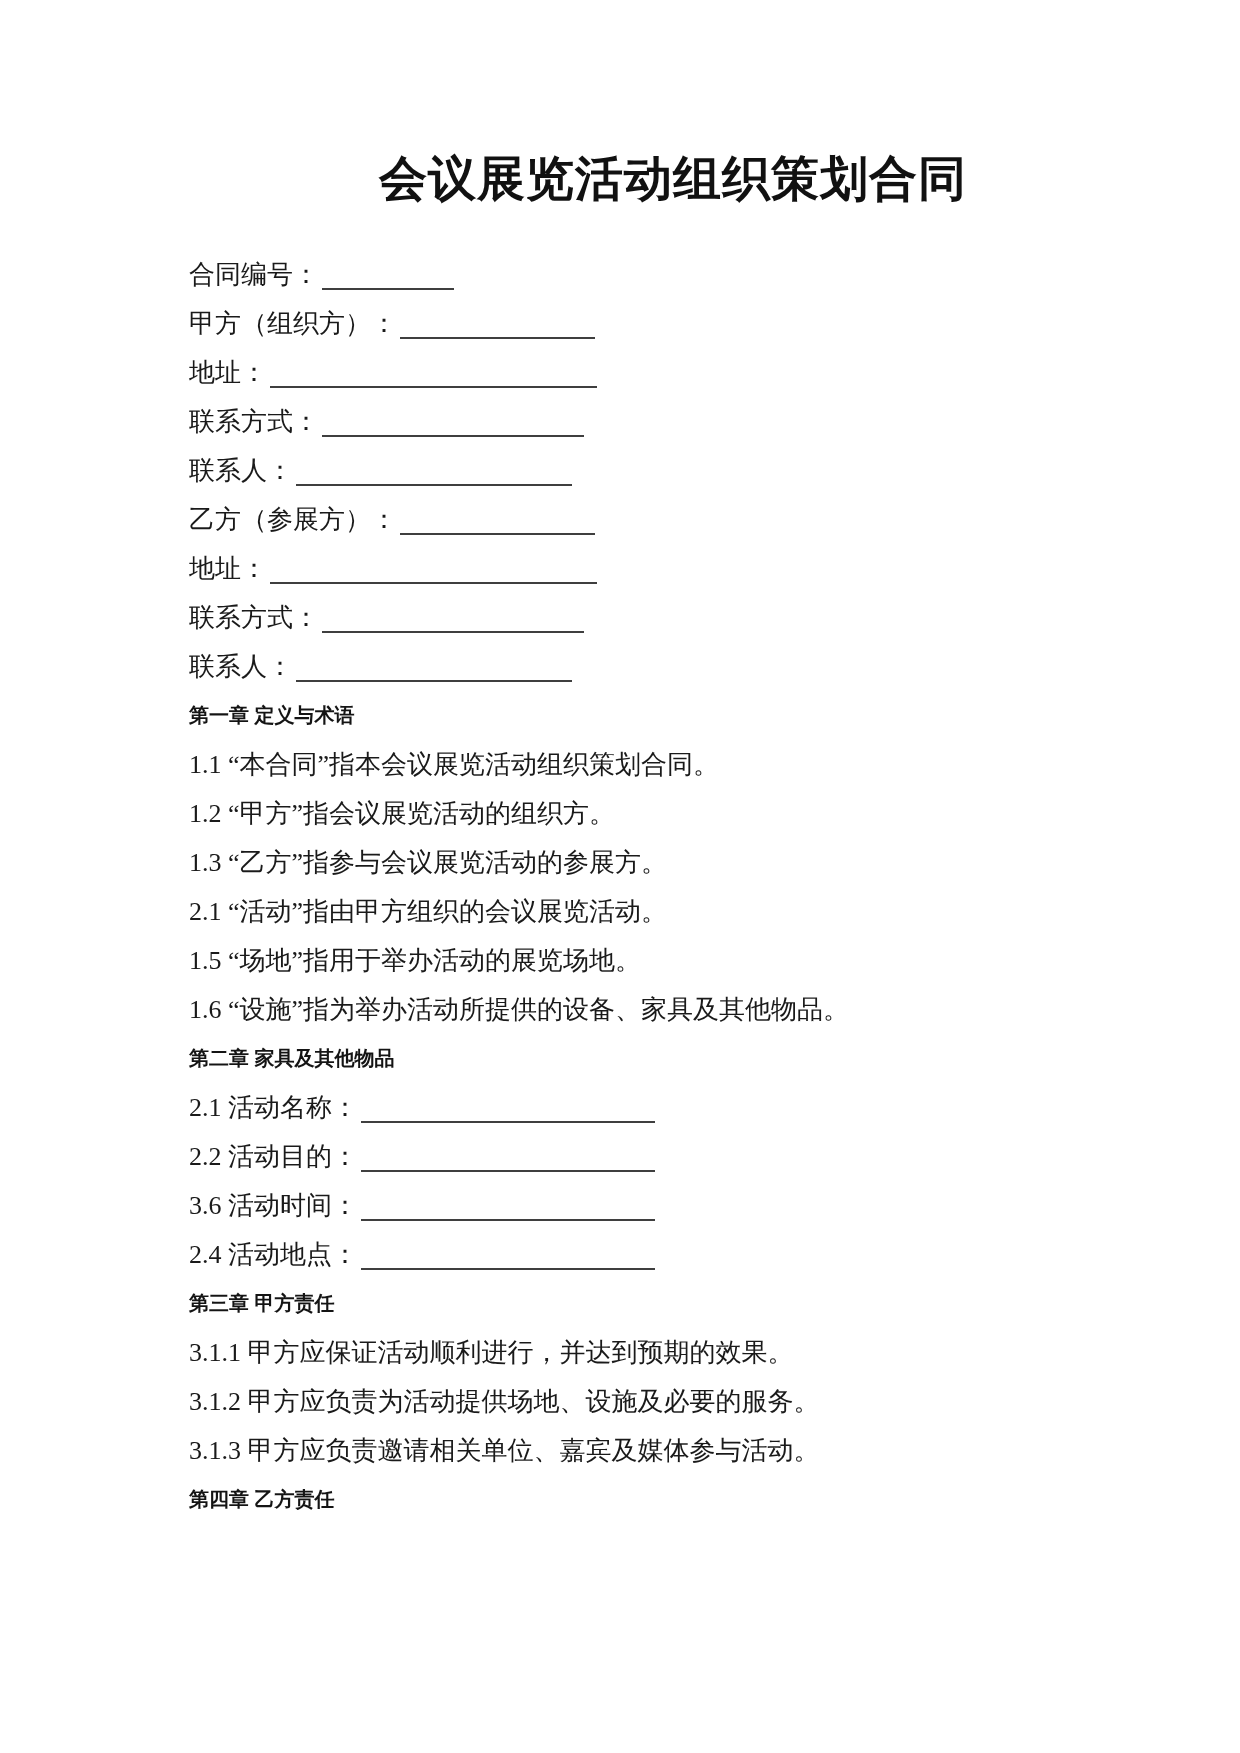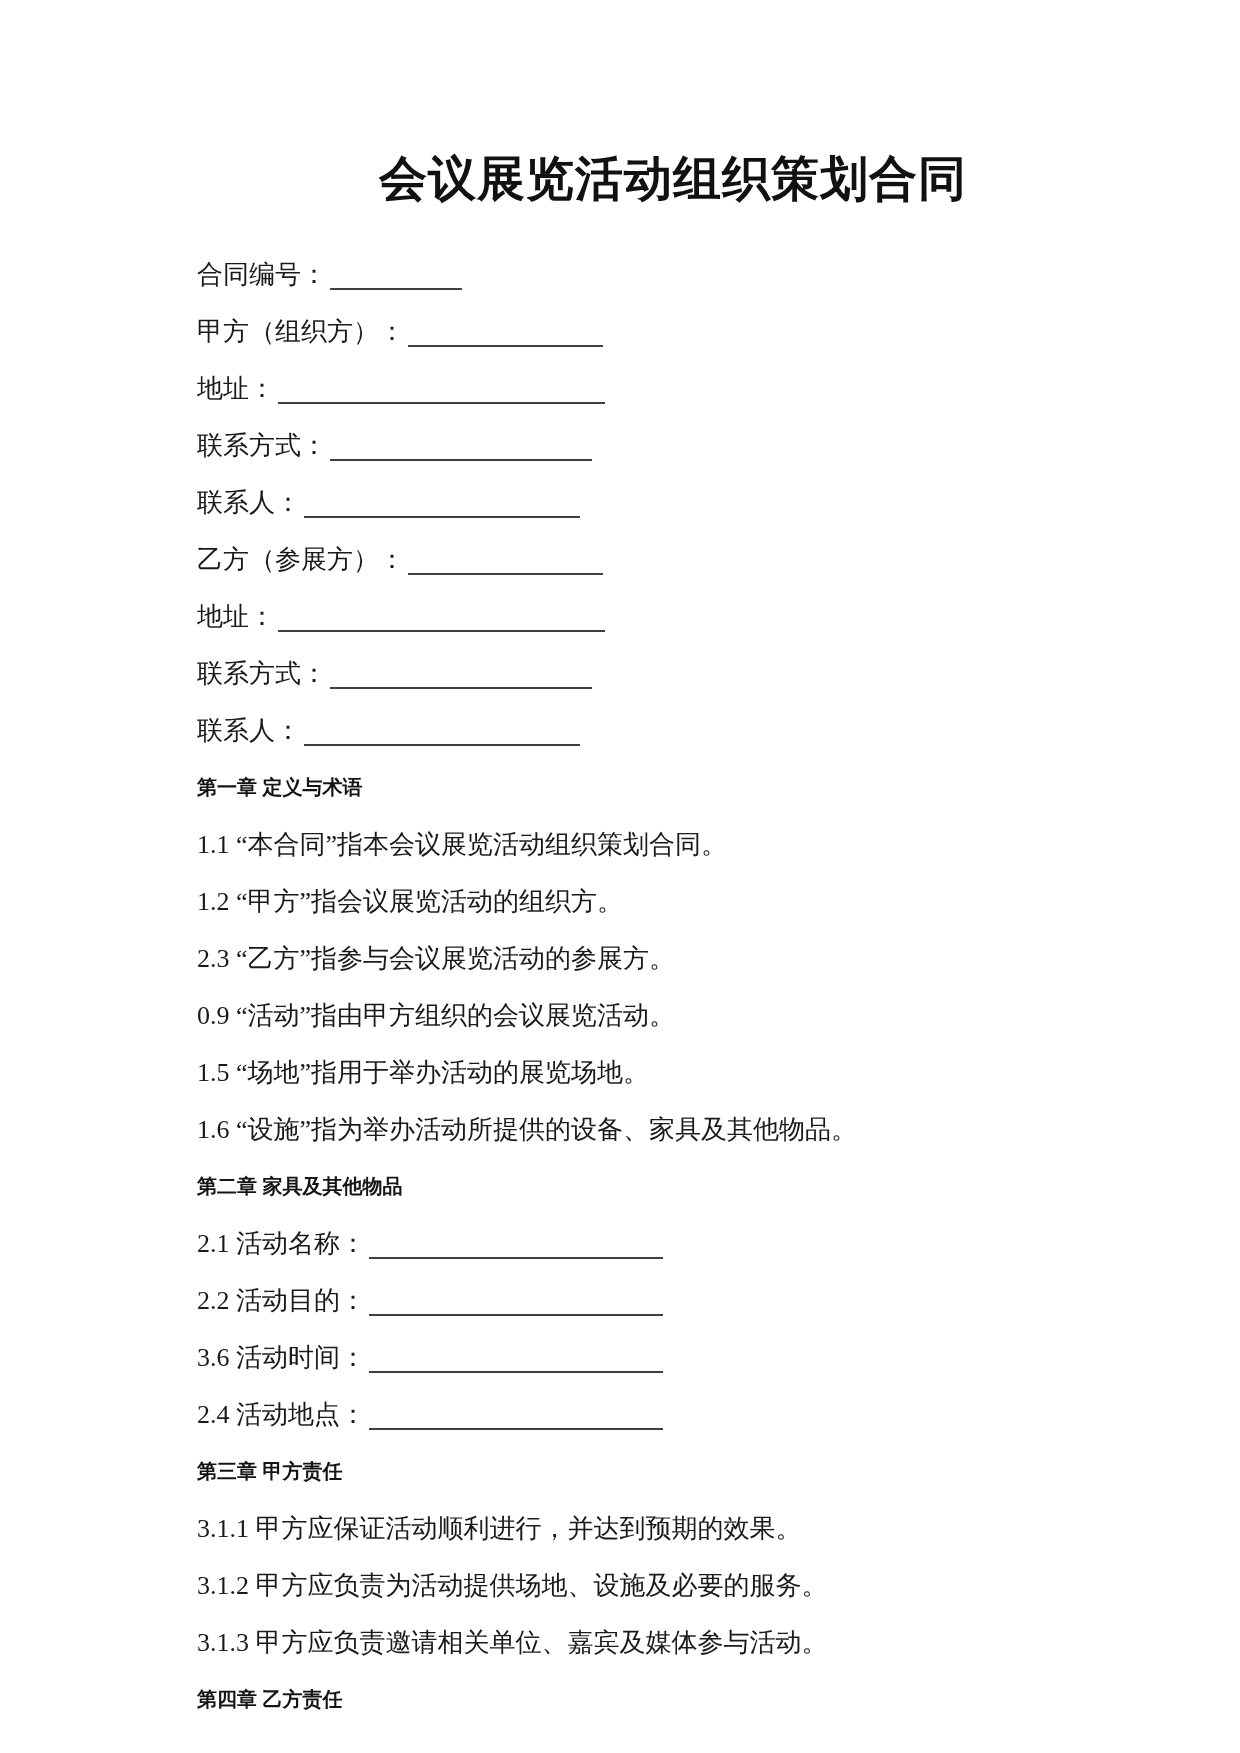--- a/index.html
+++ b/index.html
@@ -19,21 +19,21 @@
     margin: 0 0 42px 0;
     font-size: 48px;
     line-height: 58px;
     font-weight: 700;
     text-align: center;
     letter-spacing: 1px;
     color: #111111;
     font-family: "Liberation Serif", "DejaVu Serif", serif;
   }
   .row {
-    margin: 8px;
+    margin: 0;
     font-size: 26px;
     line-height: 49px;
     white-space: pre-wrap;
   }
   .heading {
     font-family: "Liberation Sans", "DejaVu Sans", sans-serif;
     font-weight: 700;
     font-size: 20px;
     color: #141414;
   }
@@ -75,22 +75,22 @@
     <div class="row"><span>地址：</span><span class="blank w-addr"></span></div>
 
     <div class="row"><span>联系方式：</span><span class="blank w-contact"></span></div>
 
     <div class="row"><span>联系人：</span><span class="blank w-person"></span></div>
 
     <div class="row heading">第一章 定义与术语</div>
 
     <div class="row clause">1.1 “本合同”指本会议展览活动组织策划合同。</div>
     <div class="row clause">1.2 “甲方”指会议展览活动的组织方。</div>
-    <div class="row clause">2.3 “乙方”指参与会议展览活动的参展方。</div>
-    <div class="row clause">0.9 “活动”指由甲方组织的会议展览活动。</div>
+    <div class="row clause">1.3 “乙方”指参与会议展览活动的参展方。</div>
+    <div class="row clause">2.1 “活动”指由甲方组织的会议展览活动。</div>
     <div class="row clause">1.5 “场地”指用于举办活动的展览场地。</div>
     <div class="row clause">1.6 “设施”指为举办活动所提供的设备、家具及其他物品。</div>
 
     <div class="row heading">第二章 家具及其他物品</div>
 
     <div class="row"><span>2.1 活动名称：</span><span class="blank w-activity"></span></div>
 
     <div class="row"><span>2.2 活动目的：</span><span class="blank w-activity"></span></div>
 
     <div class="row"><span>3.6 活动时间：</span><span class="blank w-activity"></span></div>

